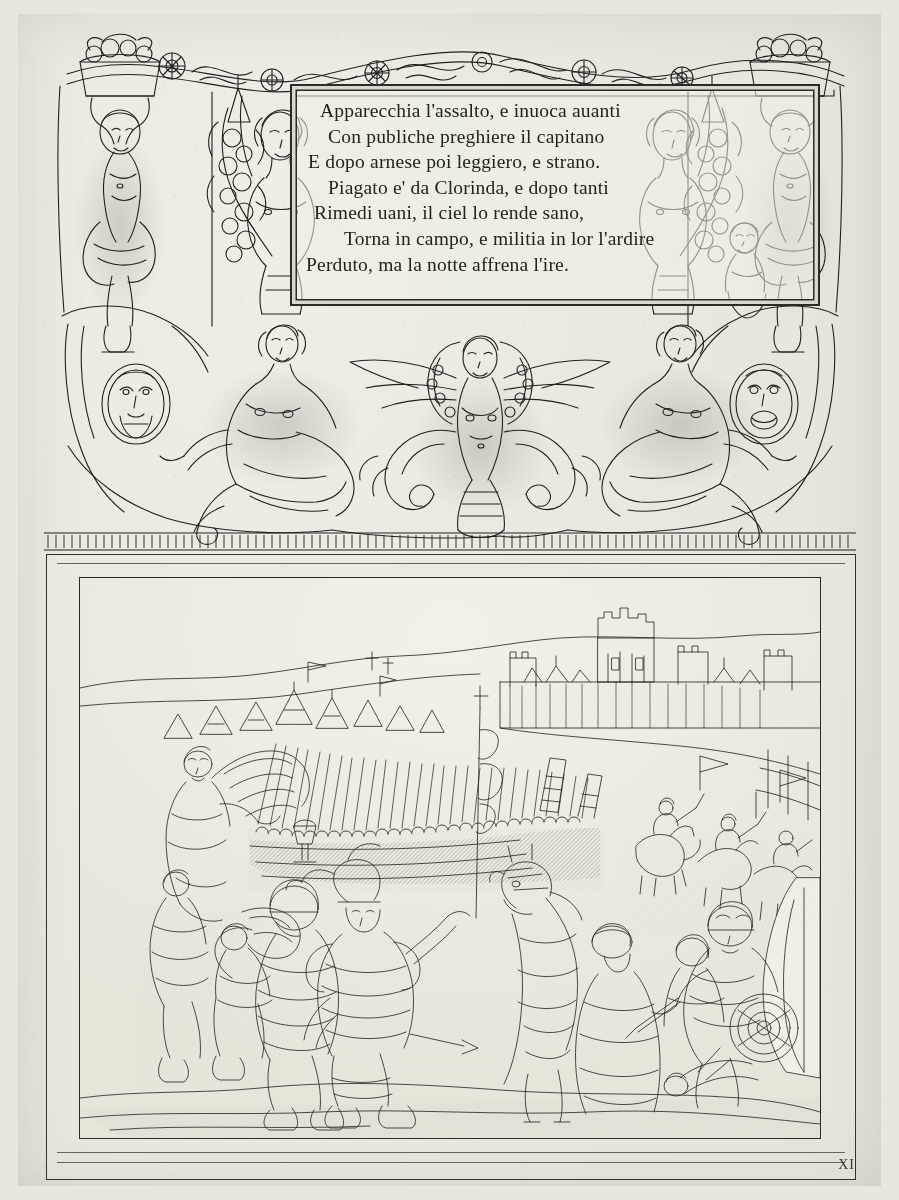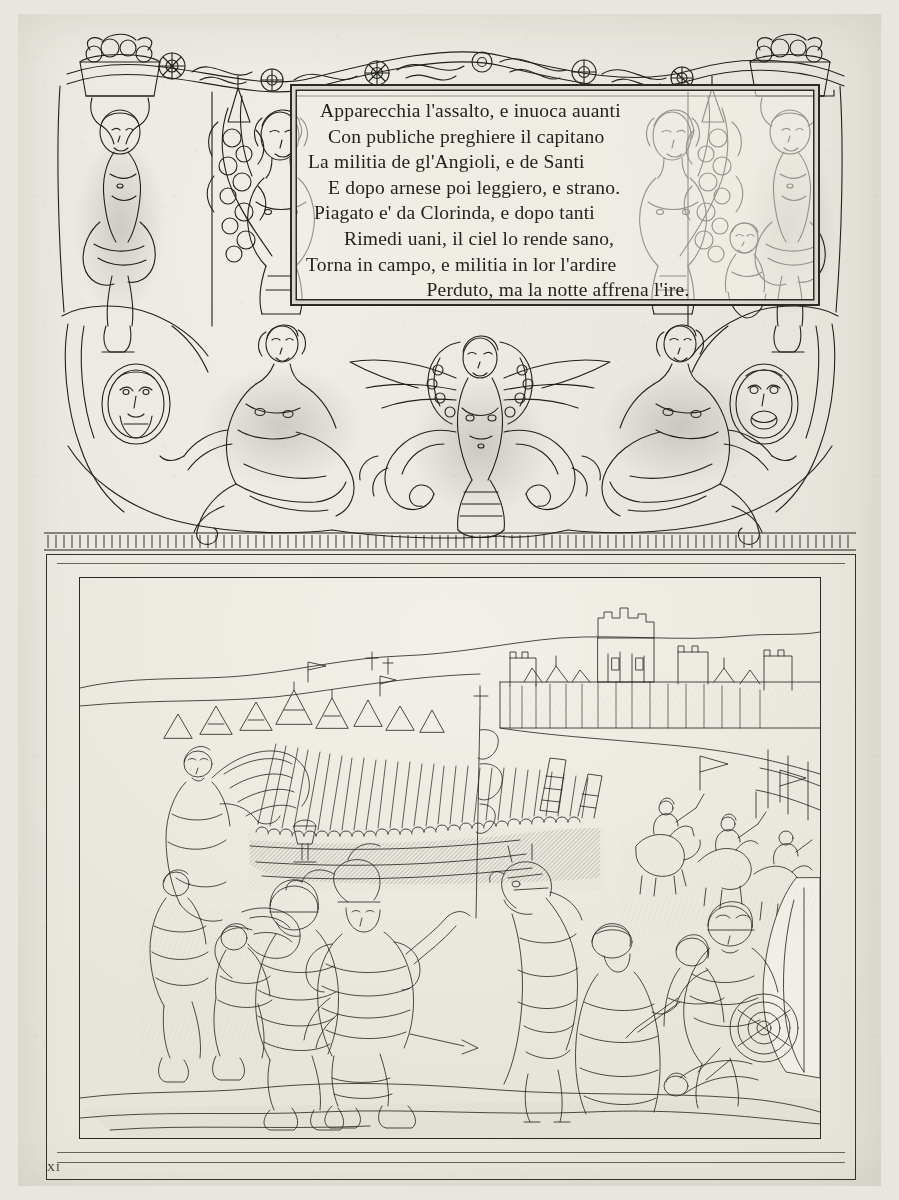--- a/index.html
+++ b/index.html
@@ -124,23 +124,23 @@
     border: 1.4px solid #2a2925;
     overflow: hidden;
     background: #edeae1;
   }
   #scene-inner svg { display: block; }
   #plate-number {
     position: absolute;
     left: 0;
     right: 0;
     bottom: 6px;
-    text-align: left;
+    text-align: right;
     font-family: "Liberation Serif", serif;
-    font-size: 11px;
+    font-size: 14px;
     color: #3a382f;
     letter-spacing: 1px;
   }
   .rule {
     position: absolute;
     left: 10px;
     right: 10px;
     height: 0;
     border-top: 1px solid #3a382f;
     opacity: .75;
@@ -540,21 +540,20 @@
           <ellipse cx="758" cy="200" rx="46" ry="90" fill="url(#softdark)"></ellipse>
         </g>
       </svg>
     </div>
 
     <div id="verse-tablet">
       <div id="verse-frame"></div>
       <div id="verse-text">
         <div class="ln">Apparecchia l'assalto, e inuoca auanti</div>
         <div class="ln">Con publiche preghiere il capitano</div>
-        <div class="ln">La militia de gl'Angioli, e de Santi</div>
         <div class="ln">E dopo arnese poi leggiero, e strano.</div>
         <div class="ln">Piagato e' da Clorinda, e dopo tanti</div>
         <div class="ln">Rimedi uani, il ciel lo rende sano,</div>
         <div class="ln">Torna in campo, e militia in lor l'ardire</div>
         <div class="ln">Perduto, ma la notte affrena l'ire.</div>
       </div>
     </div>
 
     <div id="cornice">
       <svg width="812" height="24" viewBox="0 0 812 24">

